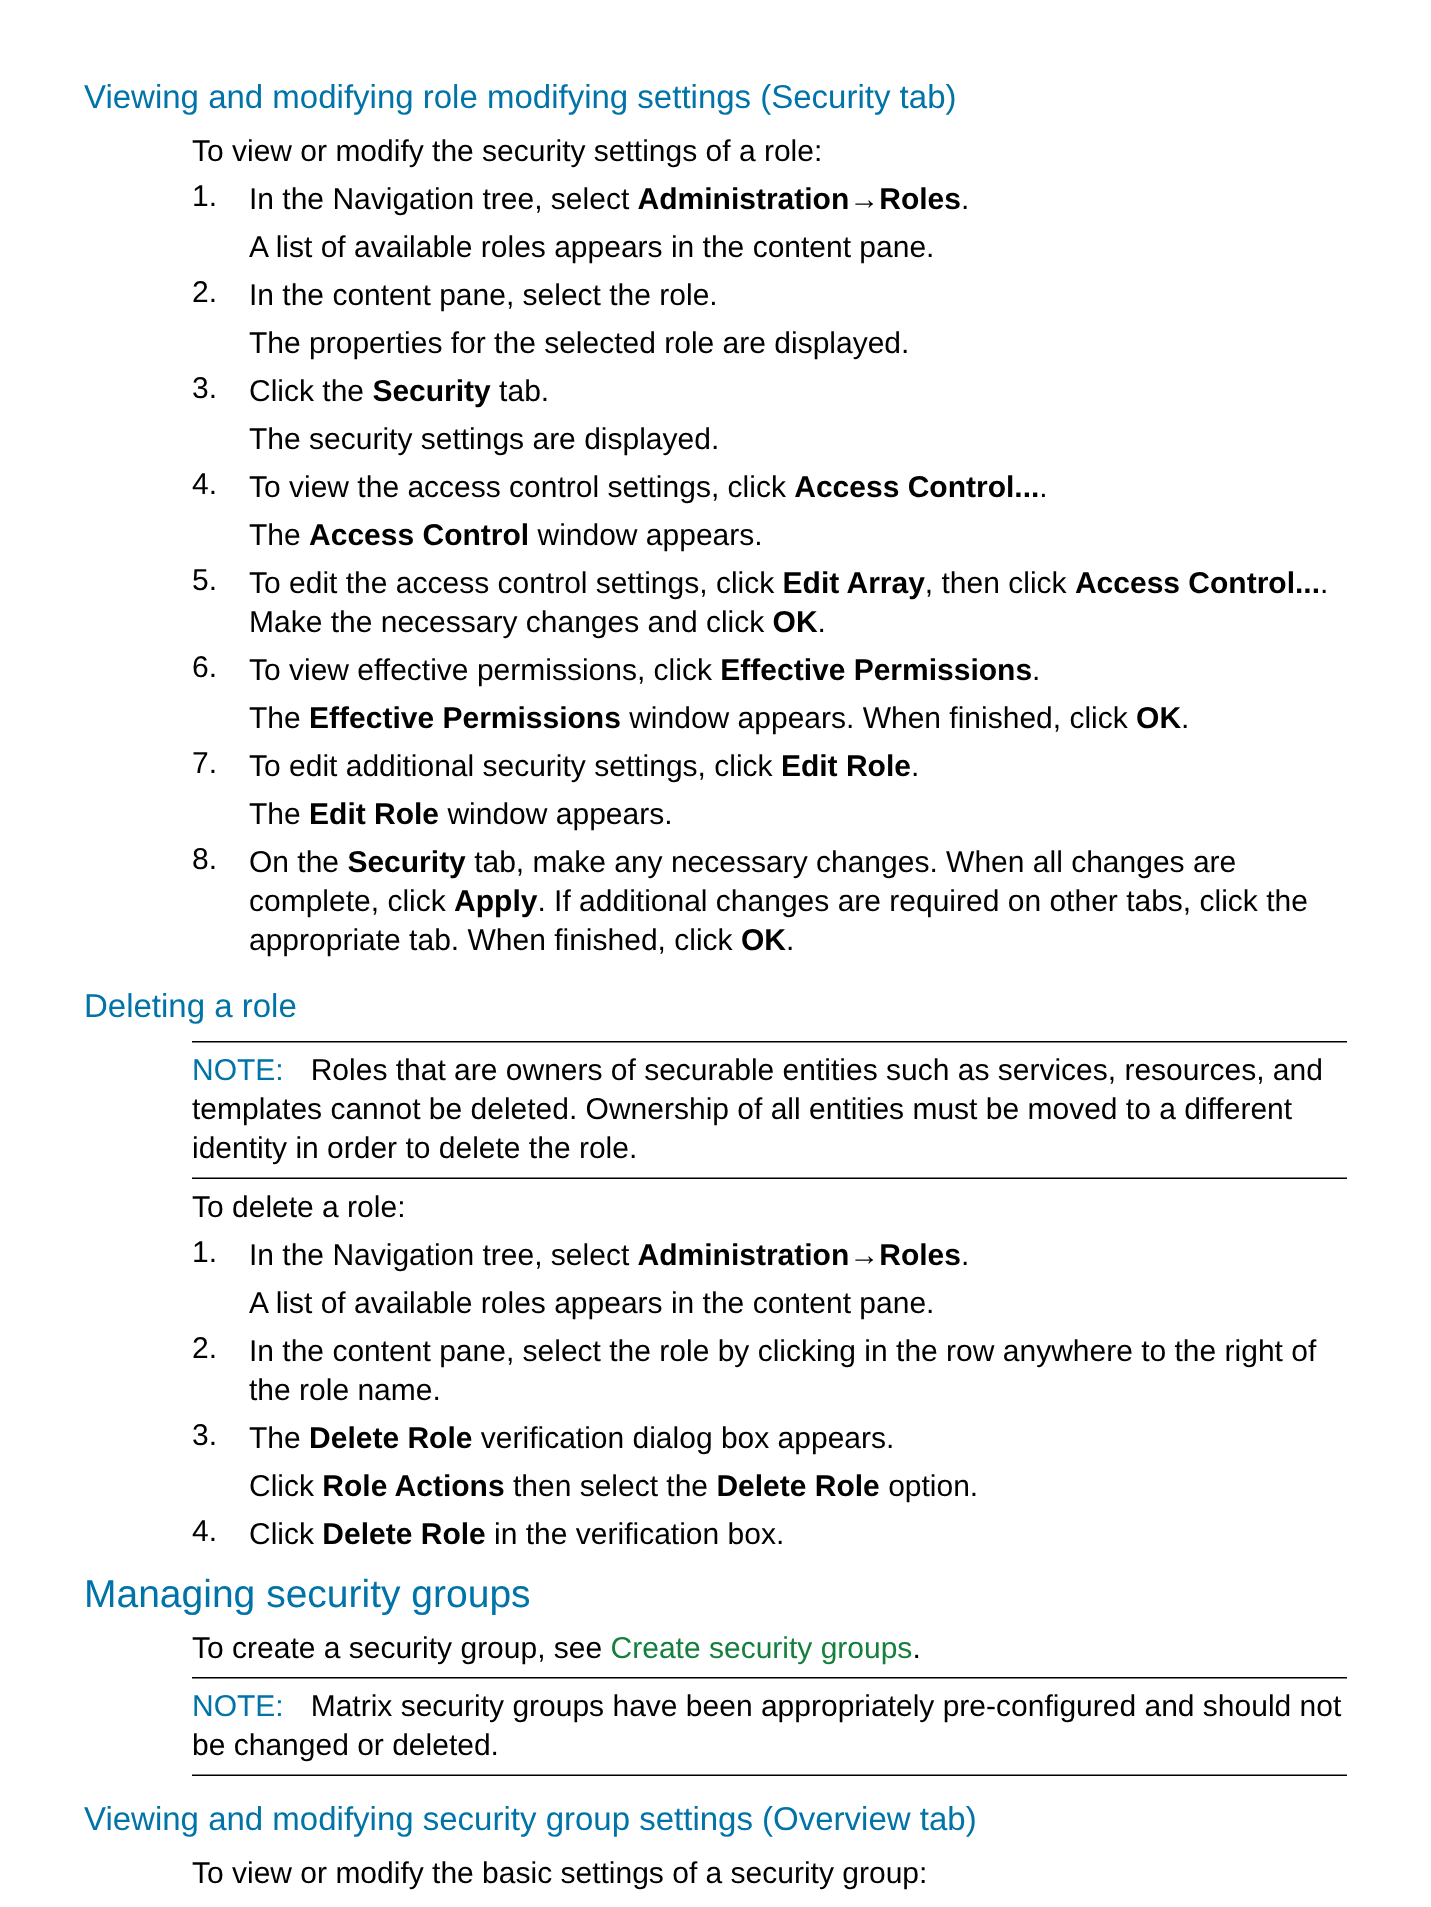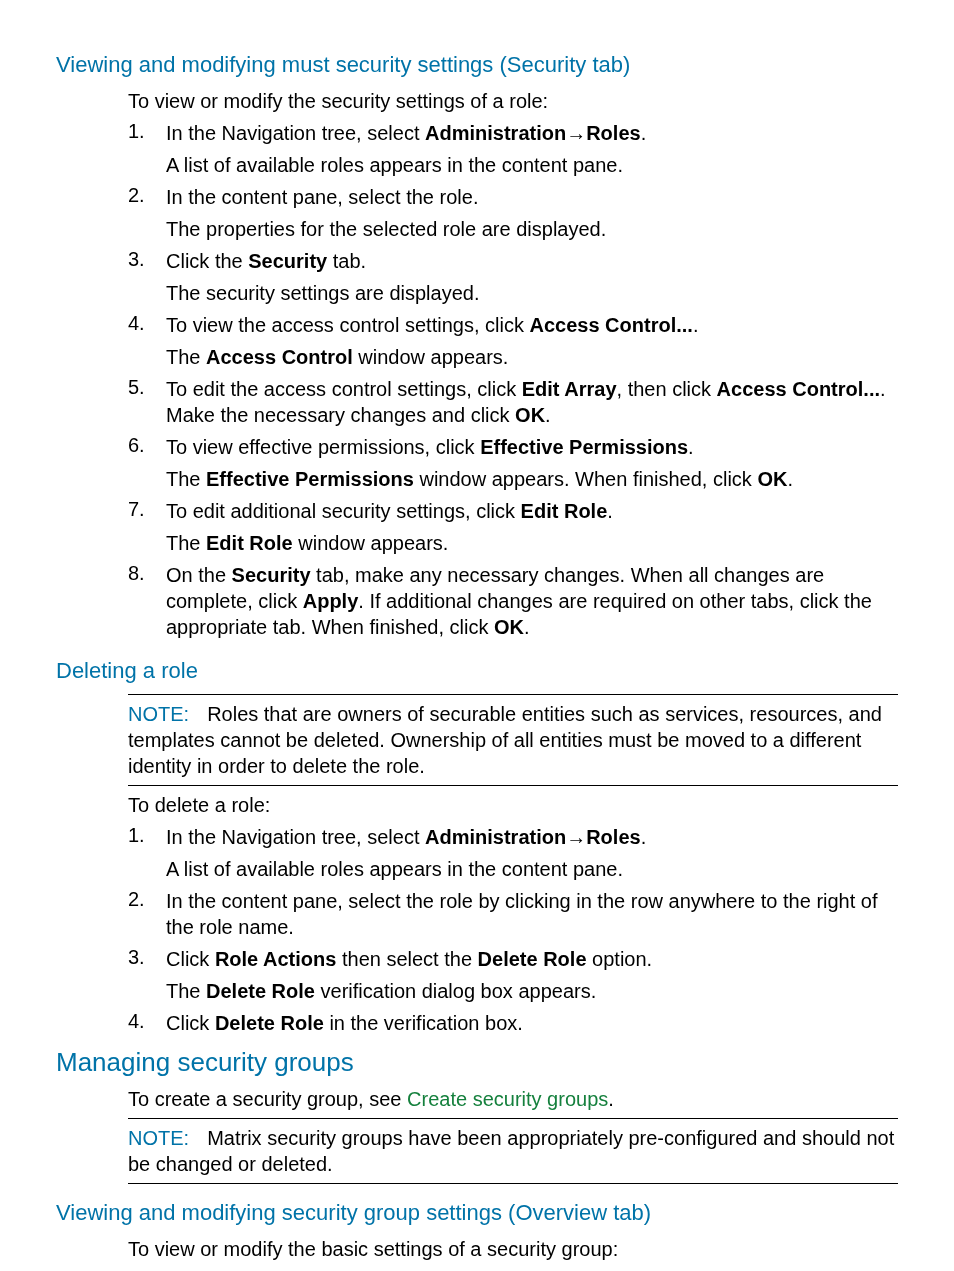--- a/index.html
+++ b/index.html
@@ -80,21 +80,21 @@
     color: #0073a8;
     margin-right: 18px;
   }
   .link { color: #15803d; margin-top: 48px; }
 </style>
 </head>
 <body>
 
 <div class="page">
 
-  <div class="h3">Viewing and modifying must security settings (Security tab)</div>
+  <div class="h3">Viewing and modifying role modifying settings (Security tab)</div>
   <div class="body-indent">
     <p class="body">To view or modify the security settings of a role:</p>
     <ol class="steps">
       <li>
         <div class="num">1.</div>
         <div class="step-body">
           <p><span>In the Navigation tree, select </span><span class="b">Administration</span><span class="arrow">→</span><span class="b">Roles</span><span>.</span></p>
           <p>A list of available roles appears in the content pane.</p>
         </div>
       </li>
@@ -166,22 +166,22 @@
       </li>
       <li>
         <div class="num">2.</div>
         <div class="step-body">
           <p>In the content pane, select the role by clicking in the row anywhere to the right of the role name.</p>
         </div>
       </li>
       <li>
         <div class="num">3.</div>
         <div class="step-body">
+          <p><span>The </span><span class="b">Delete Role</span><span> verification dialog box appears.</span></p>
           <p><span>Click </span><span class="b">Role Actions</span><span> then select the </span><span class="b">Delete Role</span><span> option.</span></p>
-          <p><span>The </span><span class="b">Delete Role</span><span> verification dialog box appears.</span></p>
         </div>
       </li>
       <li>
         <div class="num">4.</div>
         <div class="step-body">
           <p><span>Click </span><span class="b">Delete Role</span><span> in the verification box.</span></p>
         </div>
       </li>
     </ol>
   </div>

